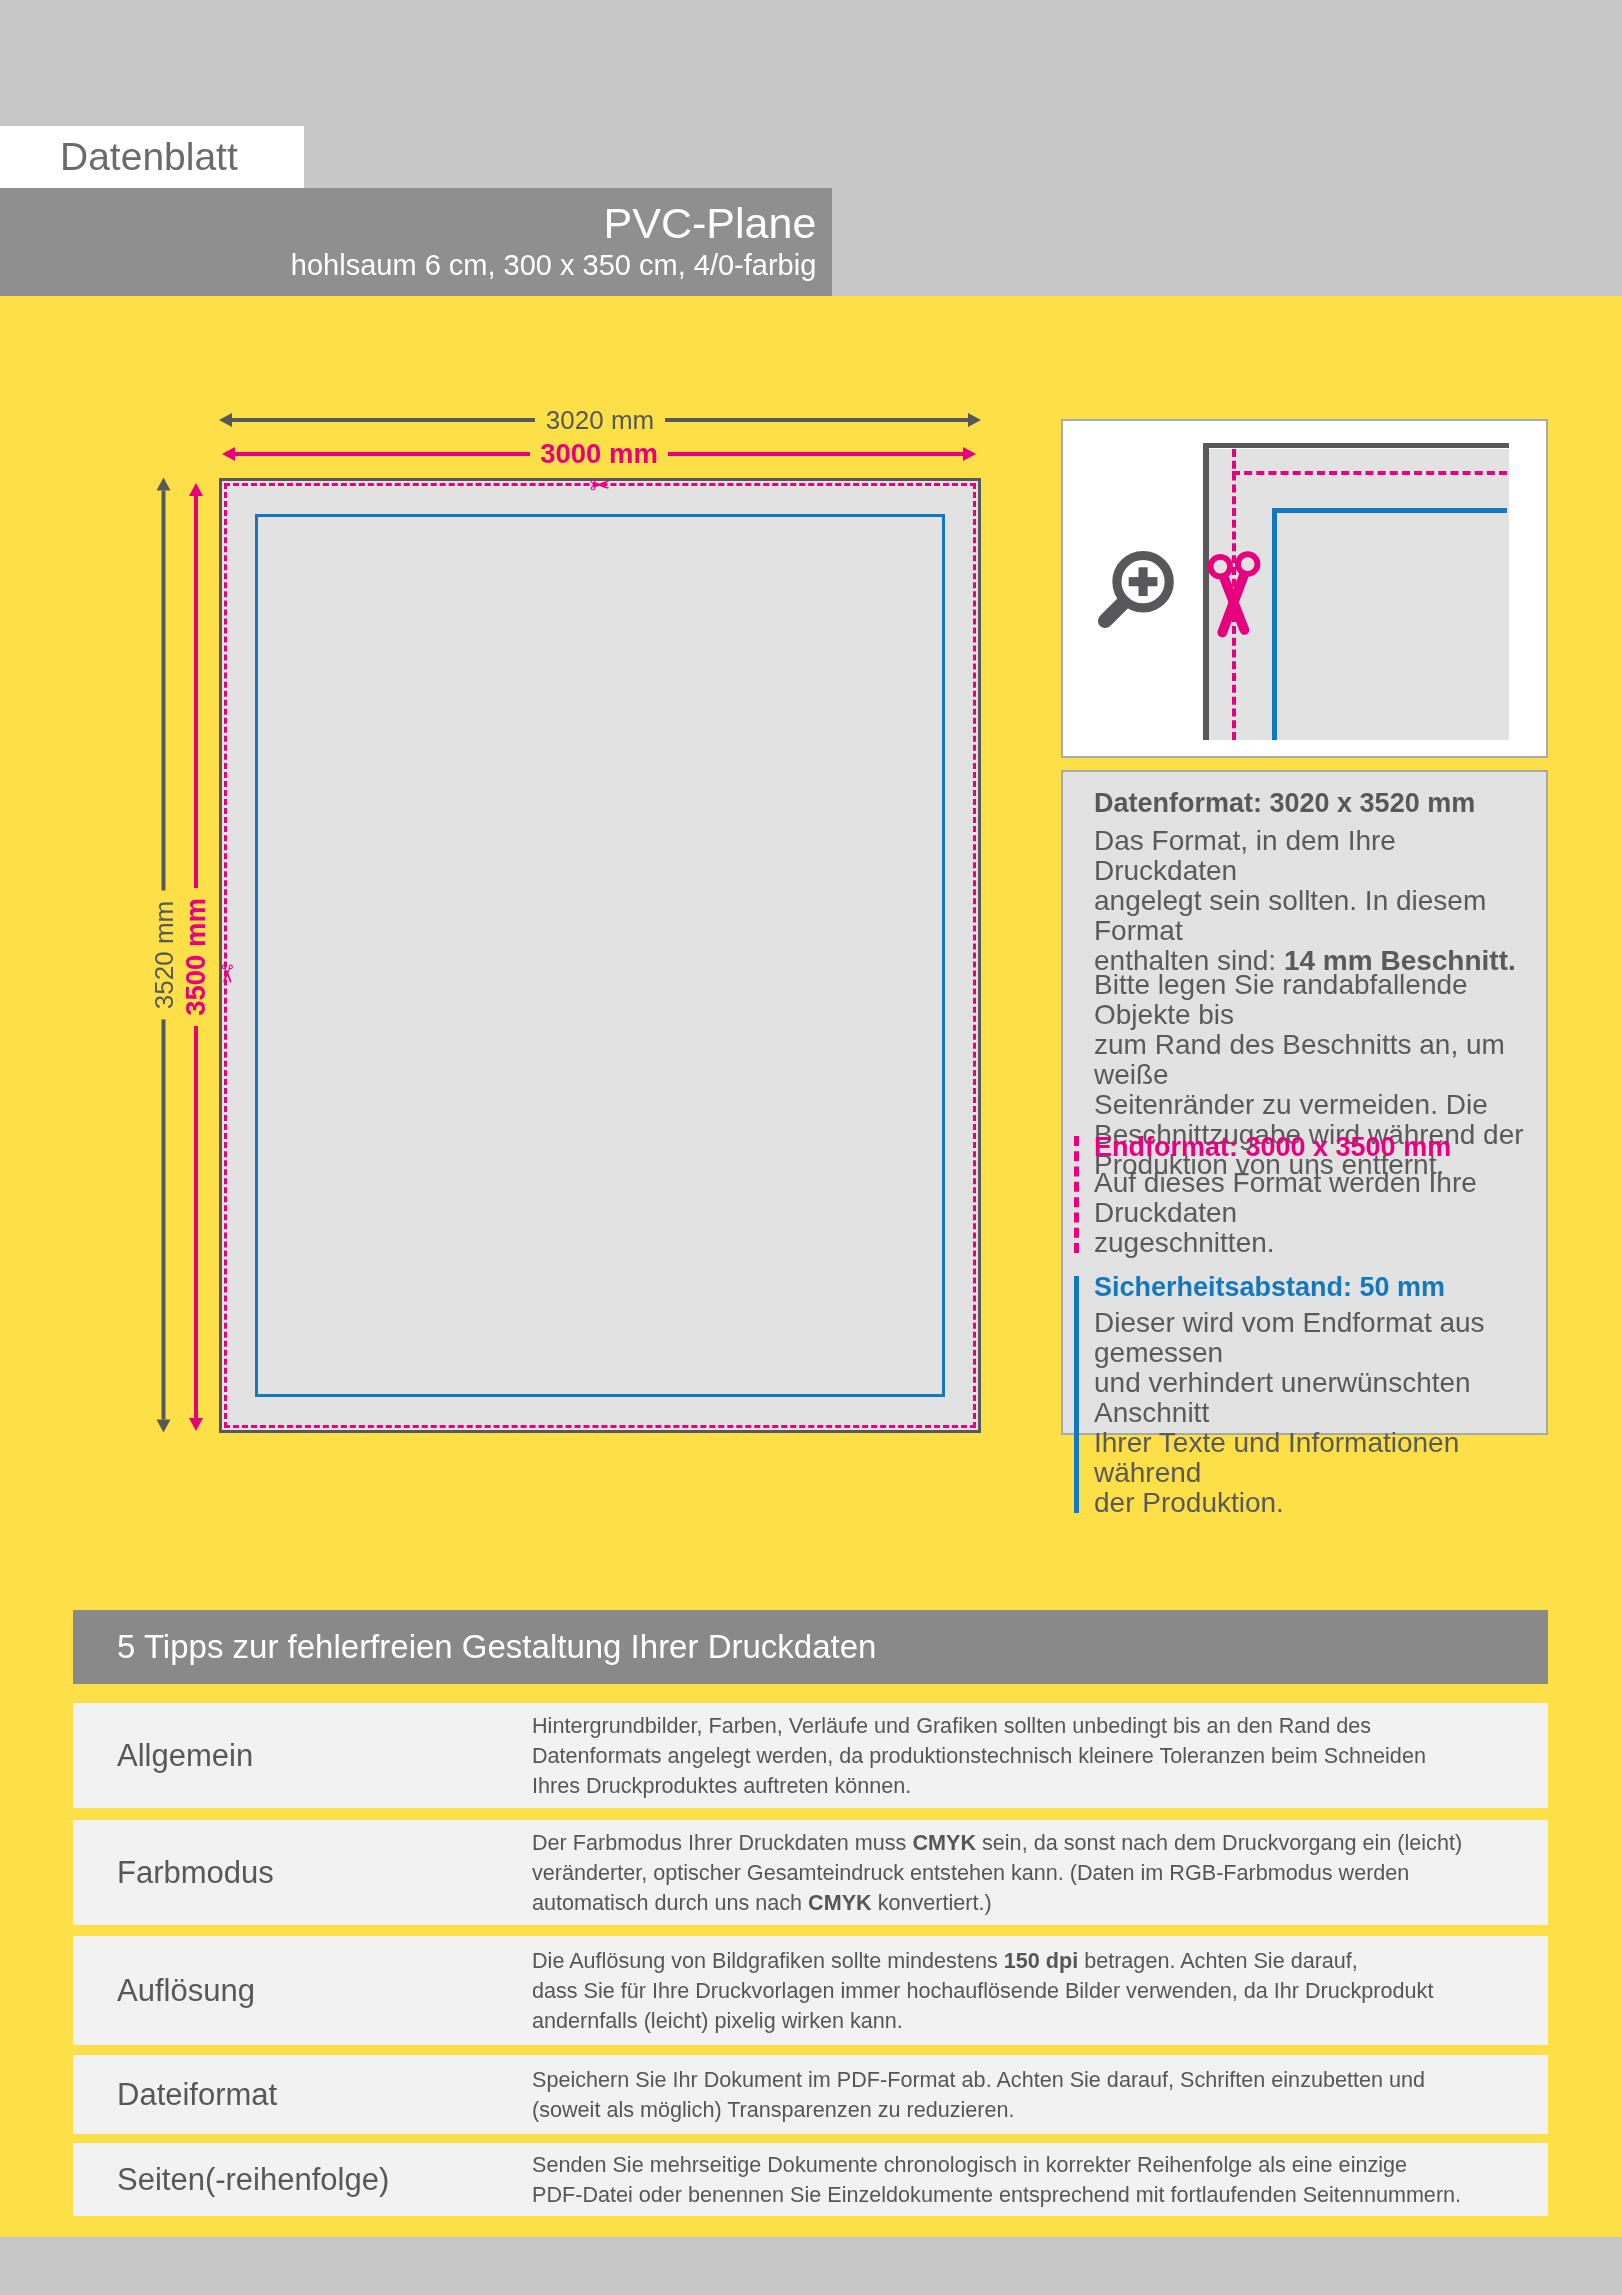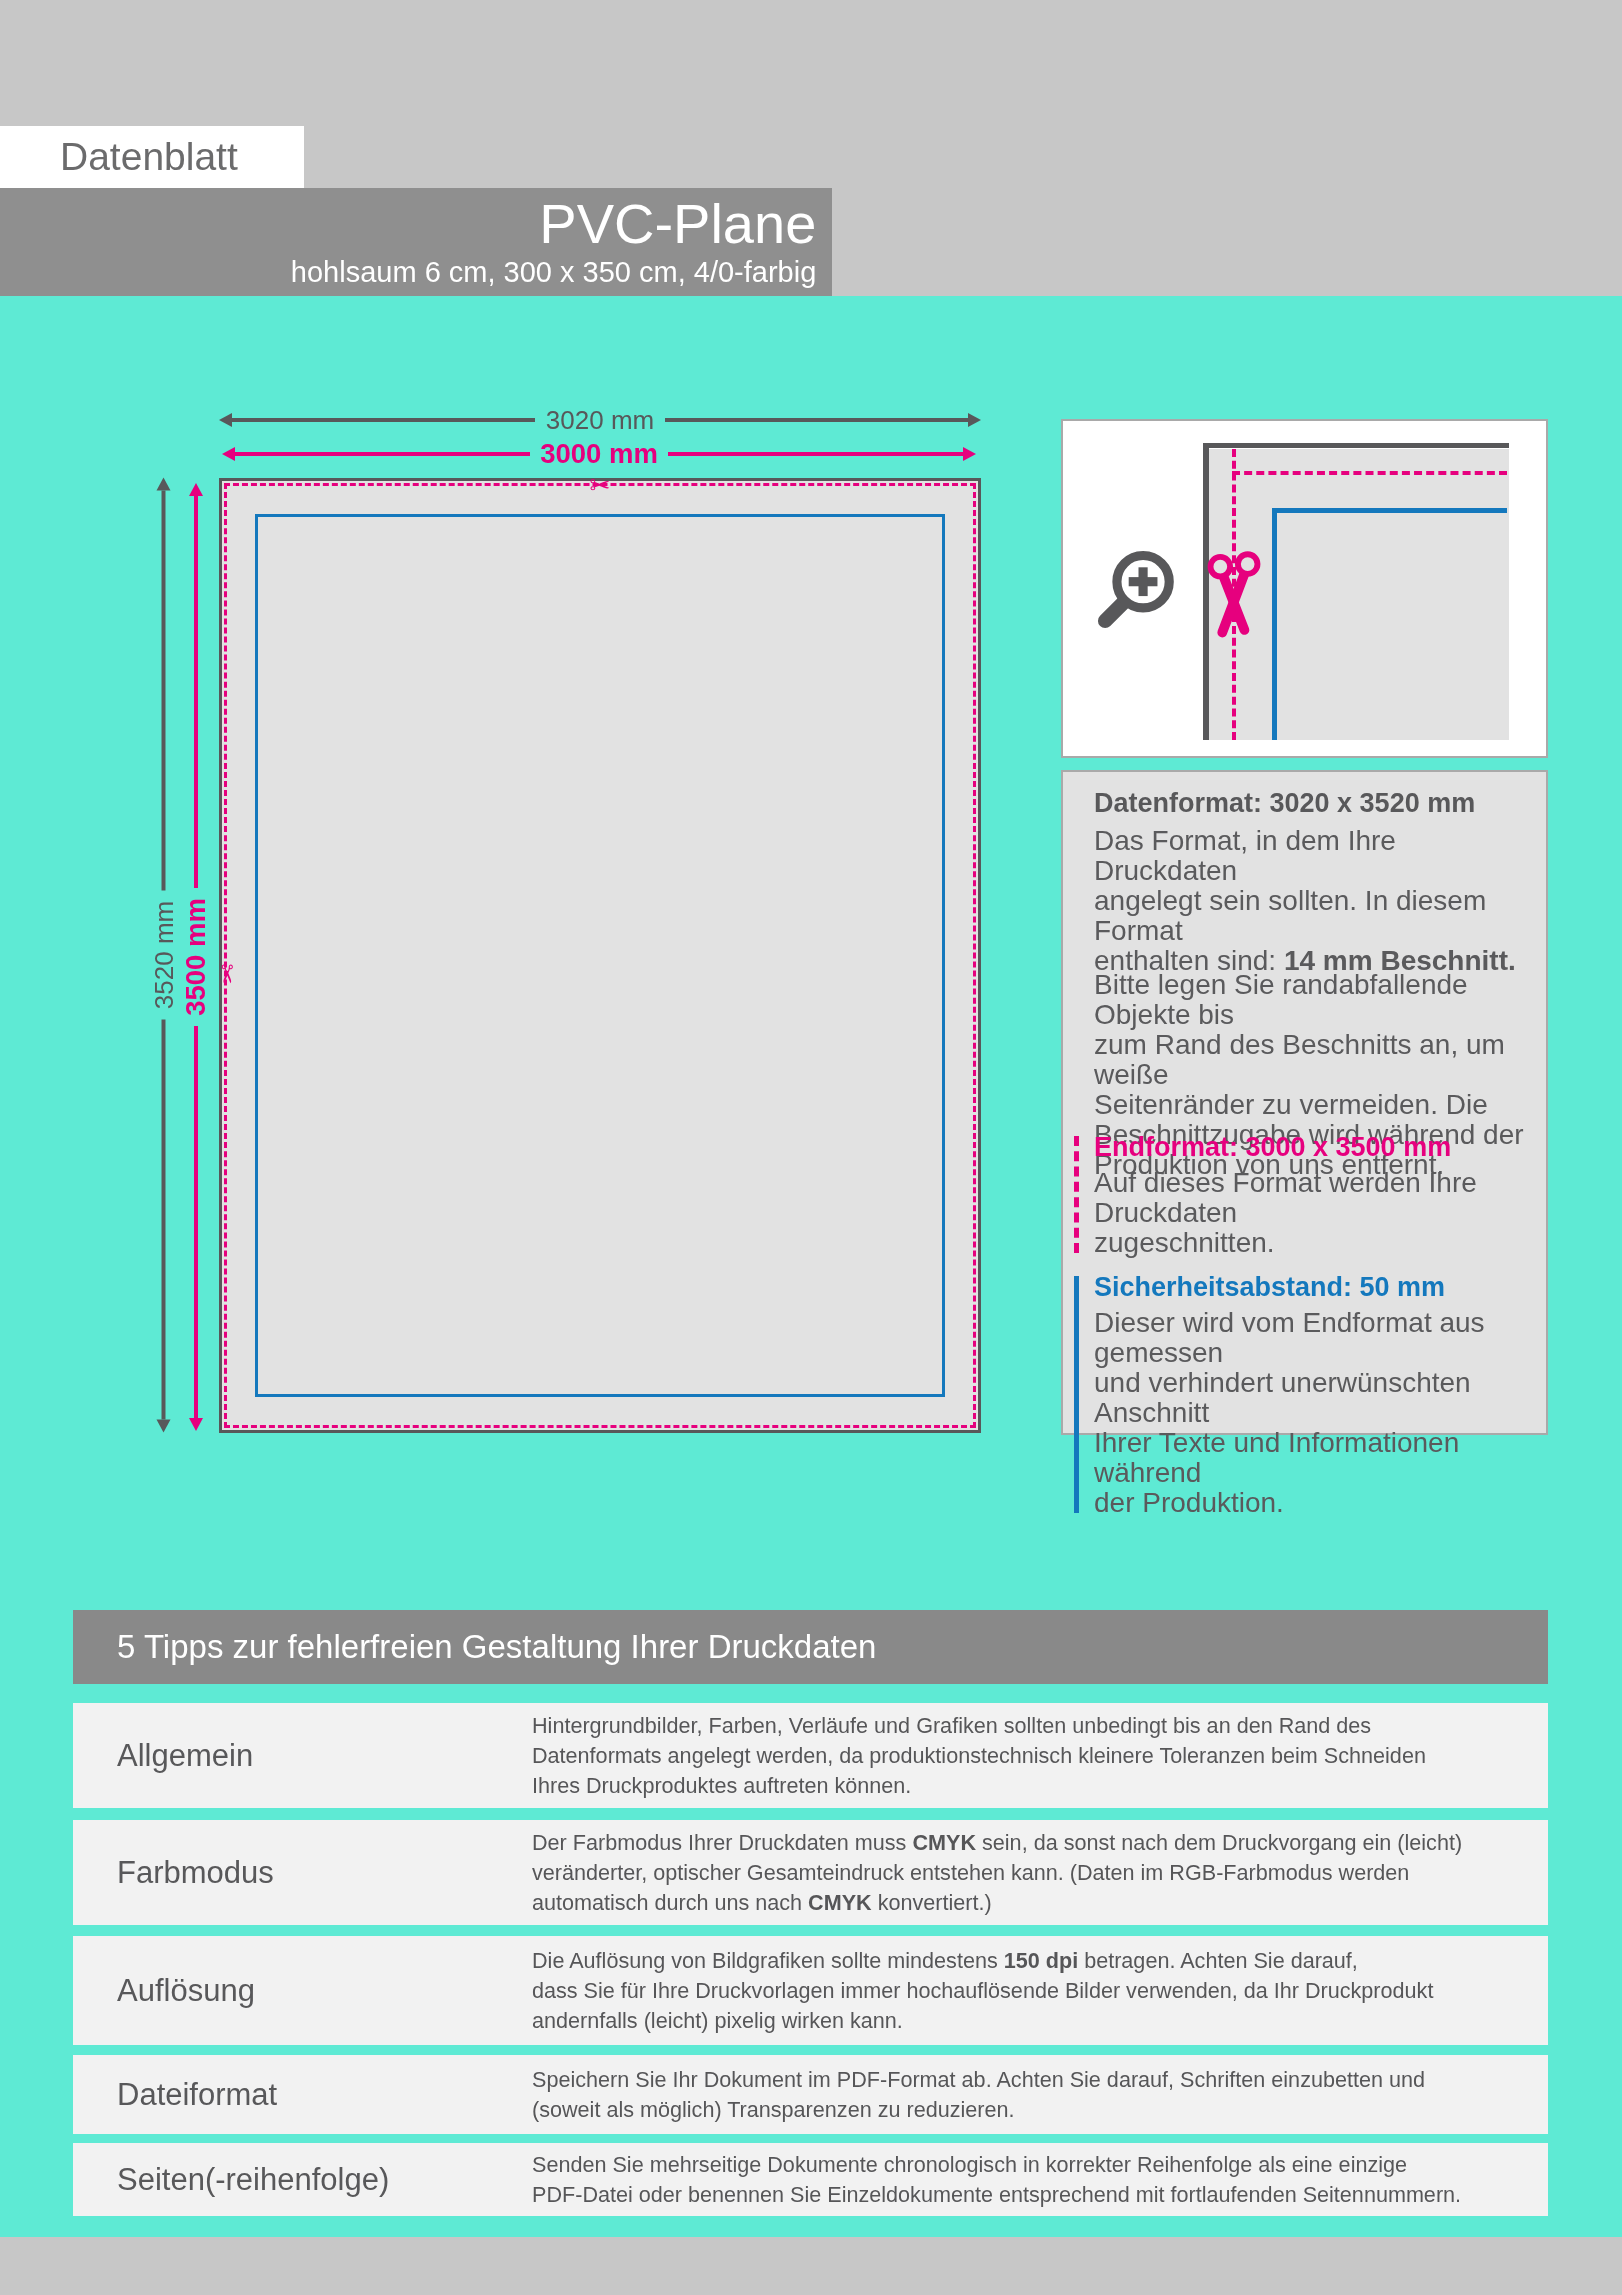--- a/index.html
+++ b/index.html
@@ -1,26 +1,26 @@
 <!DOCTYPE html>
 <html style="font-size:10.5px"><head>
 <meta charset="utf-8">
 <style>
   html,body{margin:0;padding:0;background:#ffffff;}
-  #page{position:relative;width:1623px;height:2295px;background:#5eead4;overflow:hidden;
+  #page{position:relative;width:1623px;height:2295px;background:#fde047;overflow:hidden;
         font-family:"Liberation Sans","DejaVu Sans",sans-serif;}
 
   
   .top-band{position:absolute;left:0;top:0;width:1623px;height:296px;background:#c7c7c7;}
   .sheet-label-box{position:absolute;left:0;top:126px;width:304px;height:62px;background:#ffffff;}
   .sheet-label-box span{display:block;padding-left:60px;line-height:62px;font-size:39px;color:#6b6b6c;}
   .product-band{position:absolute;left:0;top:188px;width:832px;height:108px;background:#8f8f8f;
       display:flex;flex-direction:column;align-items:flex-end;justify-content:center;
       padding-right:15.7px;box-sizing:border-box;color:#ffffff;}
-  .product-name{font-size:56px;line-height:1.06;}
+  .product-name{font-size:43px;line-height:1.06;}
   .product-variant{font-size:29px;line-height:1.25;}
 
   
   .format-rect{position:absolute;left:219px;top:478px;width:762px;height:955px;box-sizing:border-box;
       background:#e2e2e2;border:3.3px solid #58585a;}
   .bleed-rect{position:absolute;inset:2px;border:3.3px dashed #e6007e;}
   .safety-rect{position:absolute;inset:33px;border:3.3px solid #1478bd;}
   .scissor-mark{position:absolute;color:#e6007e;font-size:25px;line-height:1;
       font-family:"DejaVu Sans",sans-serif;}
   .scissor-top{left:50%;top:3.9px;transform:translate(-50%,-50%);}

